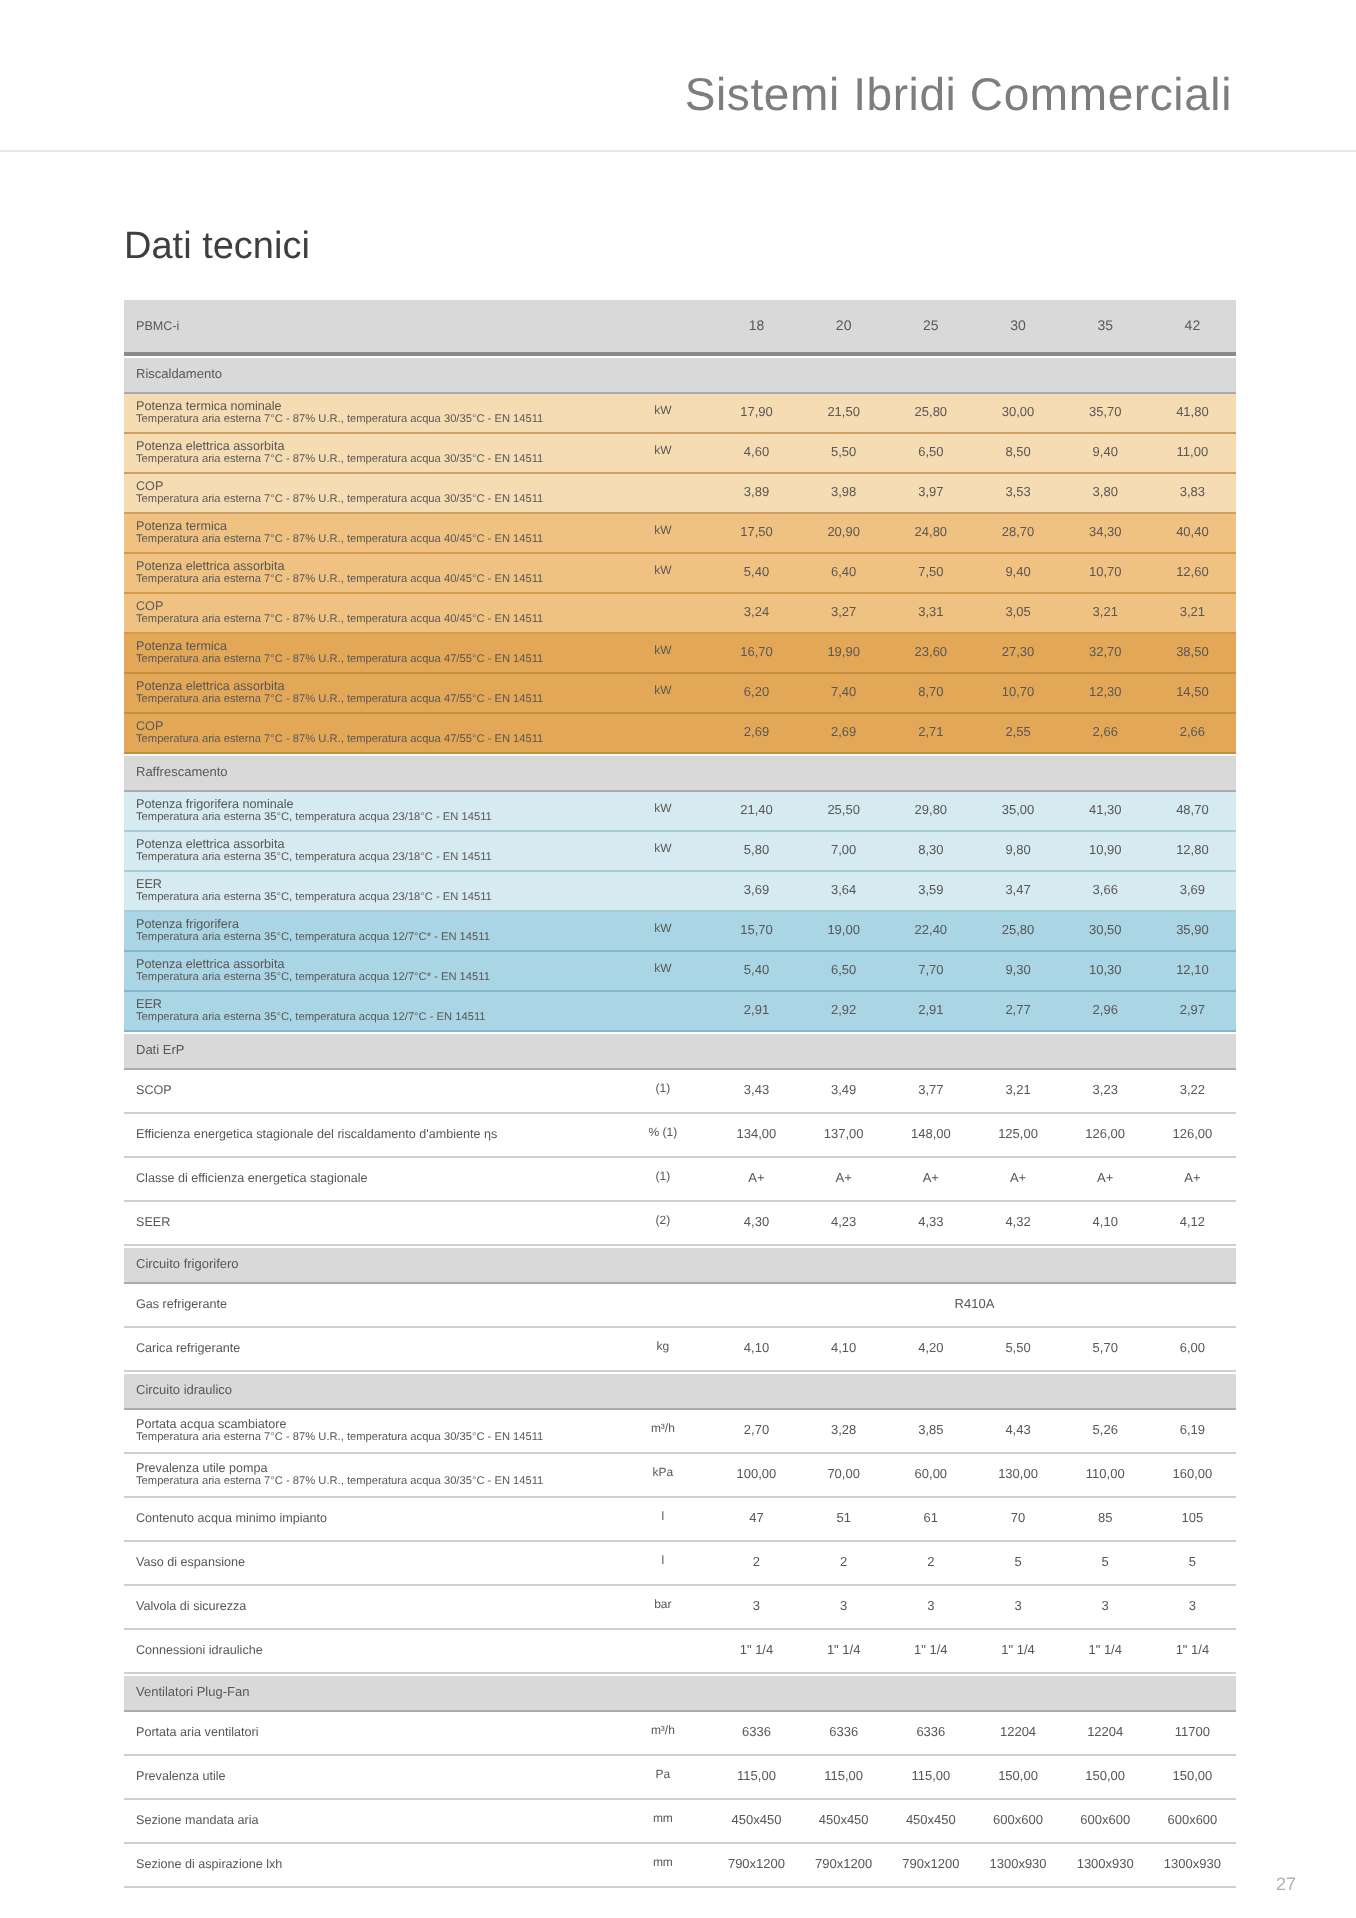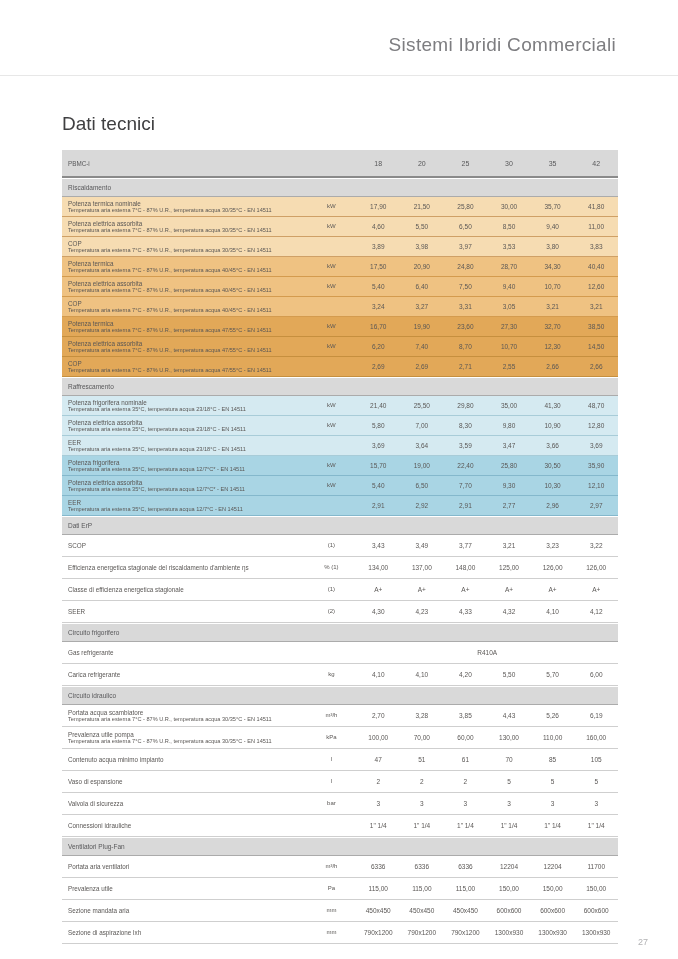--- a/index.html
+++ b/index.html
@@ -2,21 +2,21 @@
 <html><head>
 <meta charset="utf-8">
 <style>
   html,body{margin:0;padding:0;}
   body{
     width:678px;height:959px;background:#ffffff;position:relative;overflow:hidden;
     font-family:"Liberation Sans", sans-serif;color:#5a5755;
   }
   .doc-header-title{
     position:absolute;top:34px;right:62px;width:560px;text-align:right;
-    font-size:19px;font-weight:300;letter-spacing:0.3px;color:#7d7d80;
+    font-size:23px;font-weight:300;letter-spacing:0.3px;color:#7d7d80;
   }
   .doc-header-rule{
     position:absolute;top:75px;left:0;width:678px;height:1px;background:#e7e7e7;
   }
   .page-title{
     position:absolute;top:113px;left:62px;
     font-size:19px;font-weight:400;color:#3f3f41;
   }
   .data-table{
     position:absolute;top:150px;left:62px;width:556px;

